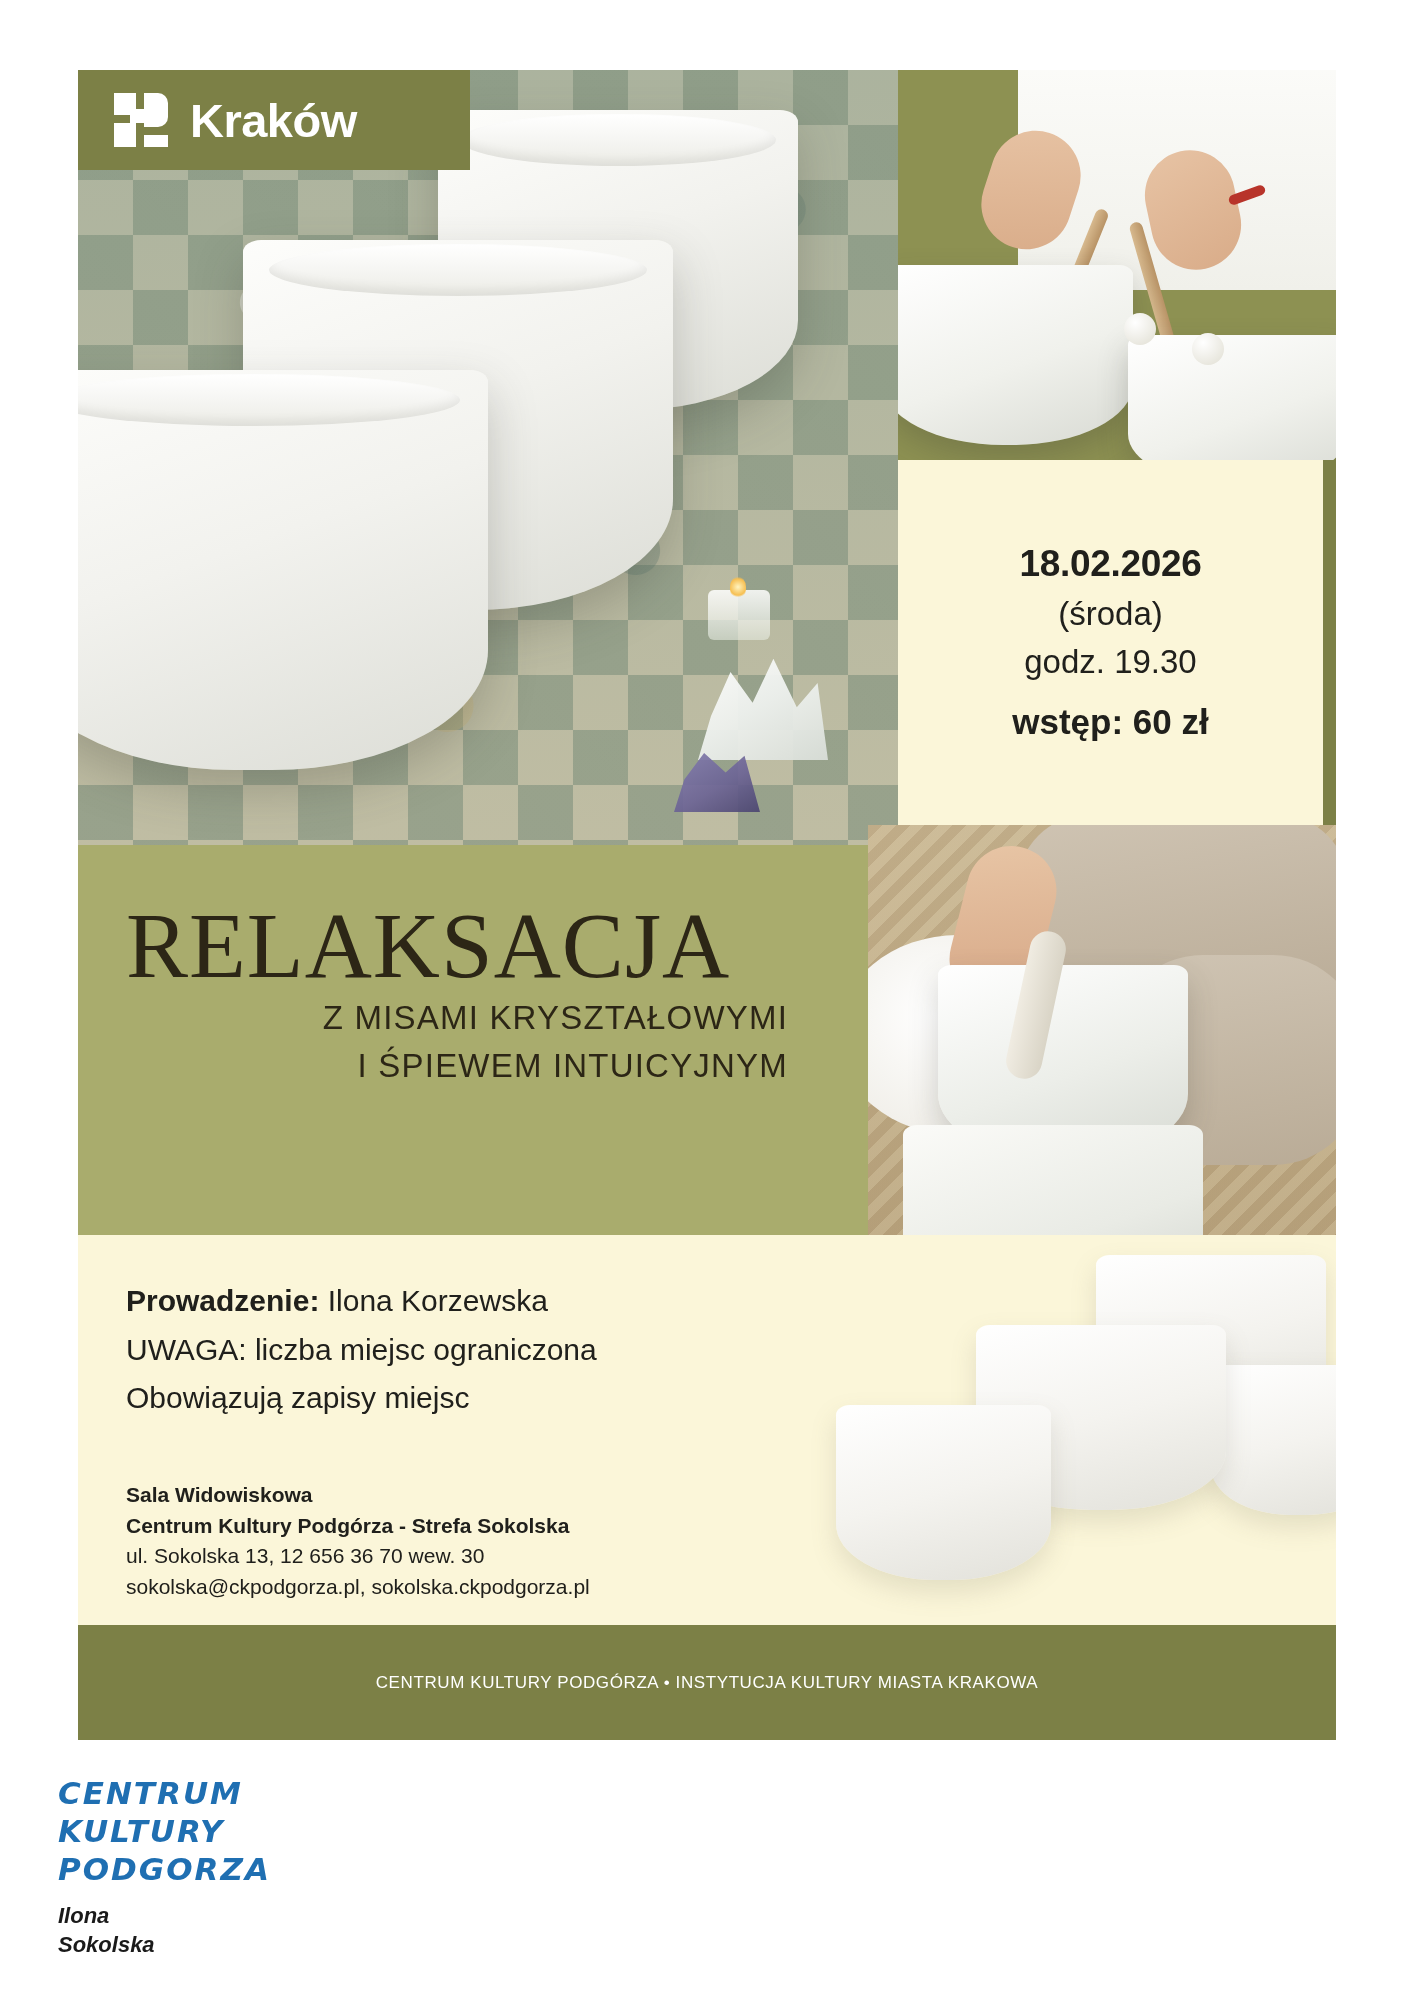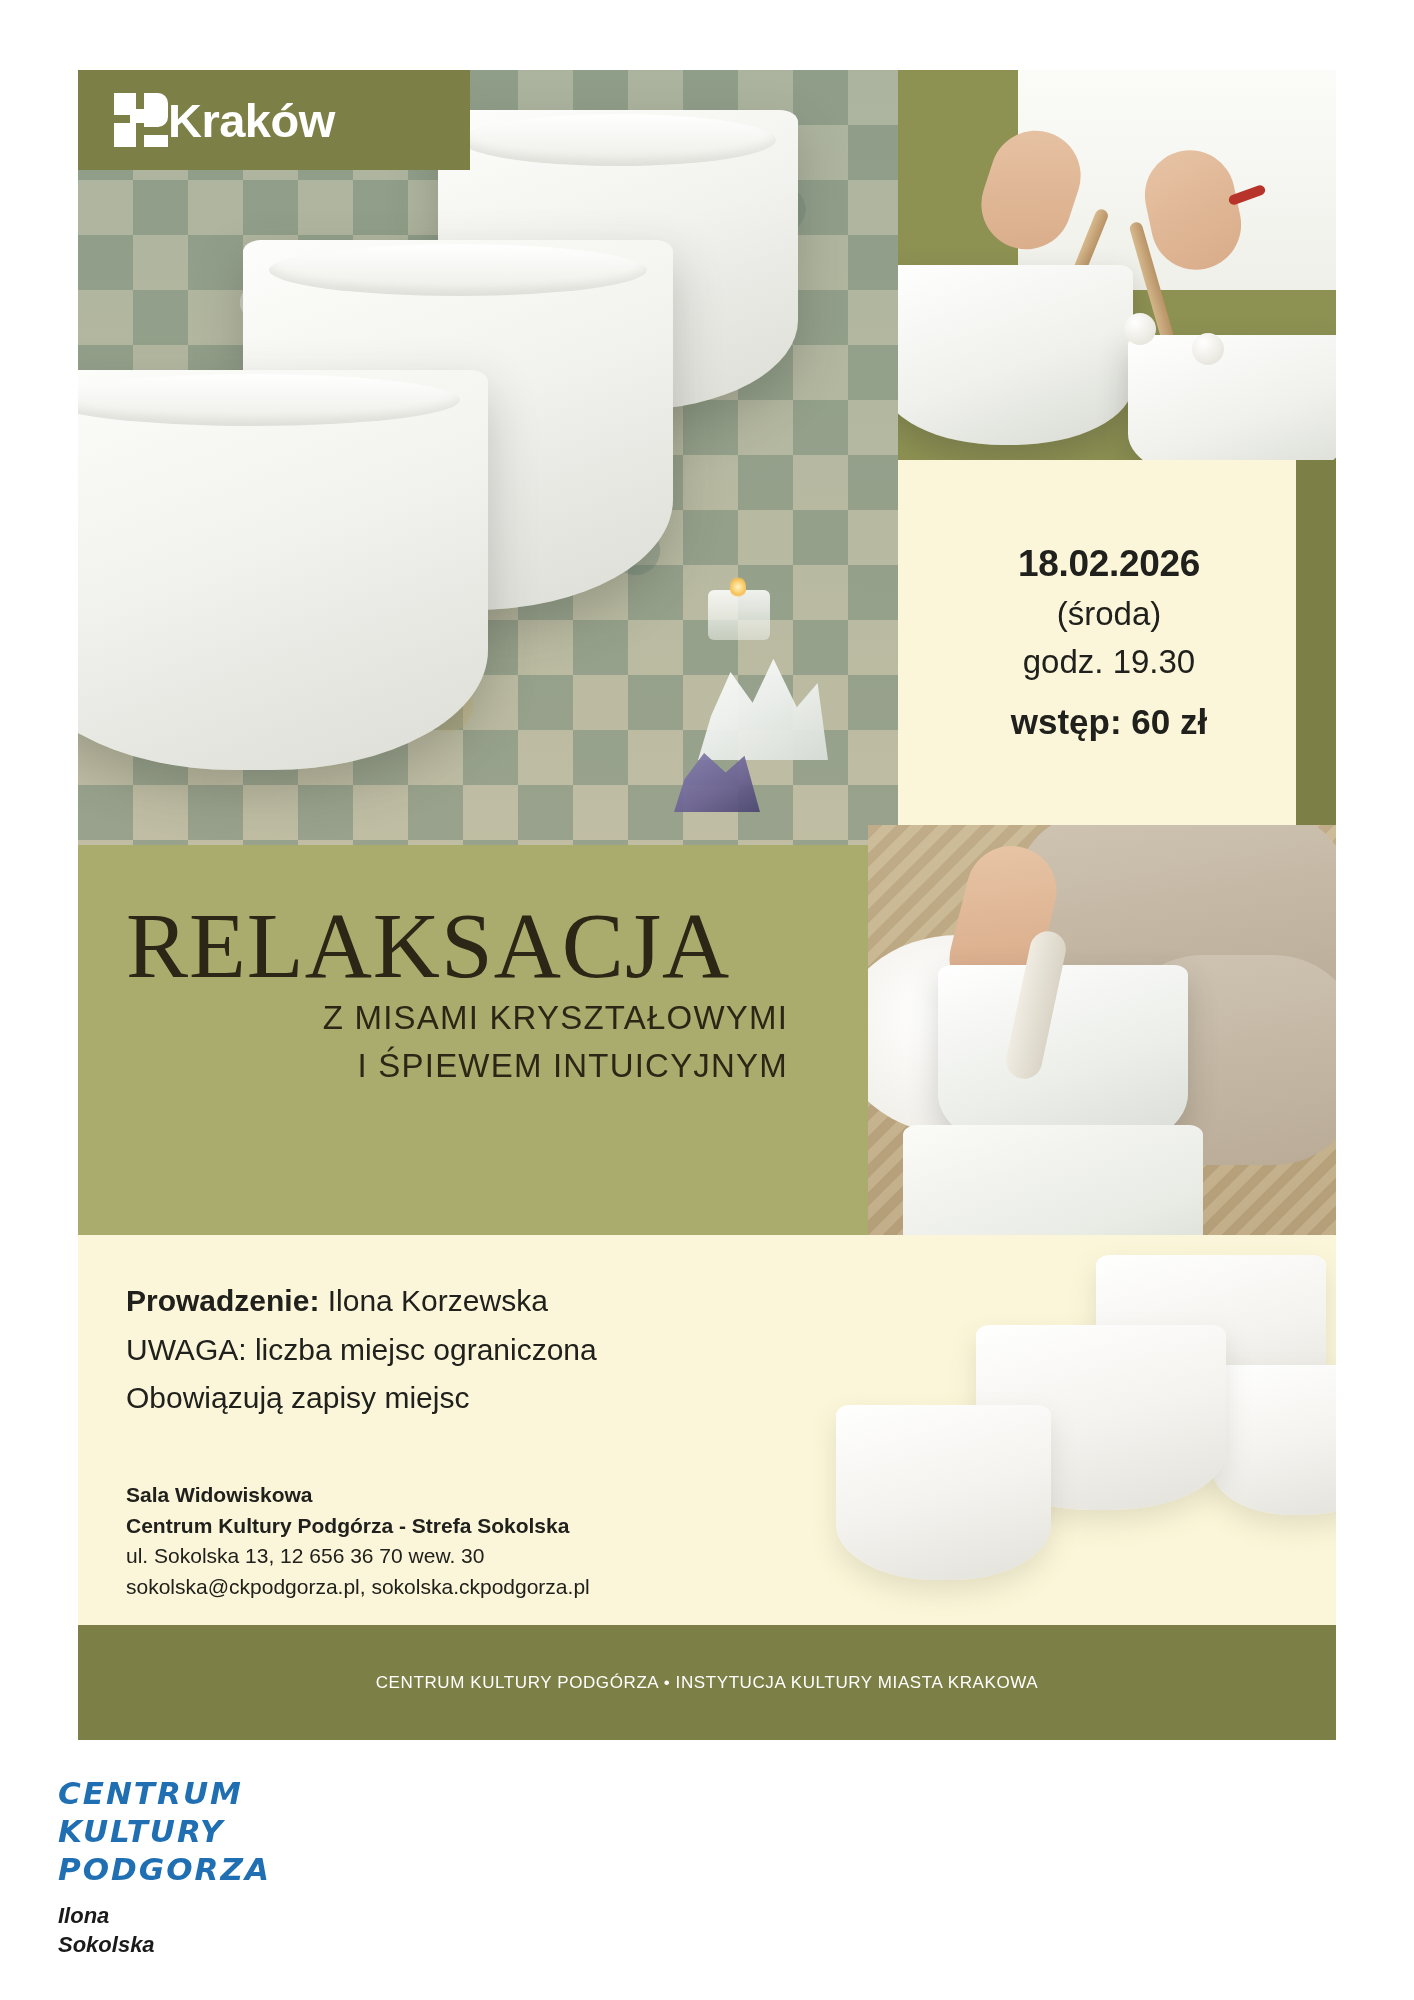--- a/index.html
+++ b/index.html
@@ -108,20 +108,21 @@
   .krakow-badge {
     position: absolute;
     left: 0; top: 0;
     width: 392px;
     height: 100px;
     background: #7c8046;
     display: flex;
     align-items: center;
     padding-left: 36px;
     box-sizing: border-box;
+    gap: 22px;
   }
   .krakow-mark {
     width: 54px; height: 54px;
     position: relative;
   }
   .krakow-mark span {
     position: absolute;
     background: #ffffff;
   }
   .km-a { left: 0;    top: 0;   width: 22px; height: 22px; }
@@ -188,30 +189,29 @@
     width: 38px; height: 10px;
     background: #b8342a;
     border-radius: 6px;
     transform: rotate(-20deg);
   }
 
   
   .info-box {
     position: absolute;
     left: 820px; top: 390px;
-    width: 374px;
+    width: 425px;
     height: 365px;
     background: #fbf6d9;
     display: flex;
     flex-direction: column;
     align-items: center;
     justify-content: center;
     gap: 10px;
     color: #20201c;
-    padding-left: 24px;
   }
   .info-date {
     font-size: 37px;
     font-weight: bold;
     letter-spacing: -0.3px;
   }
   .info-day {
     font-size: 33px;
   }
   .info-hour {

